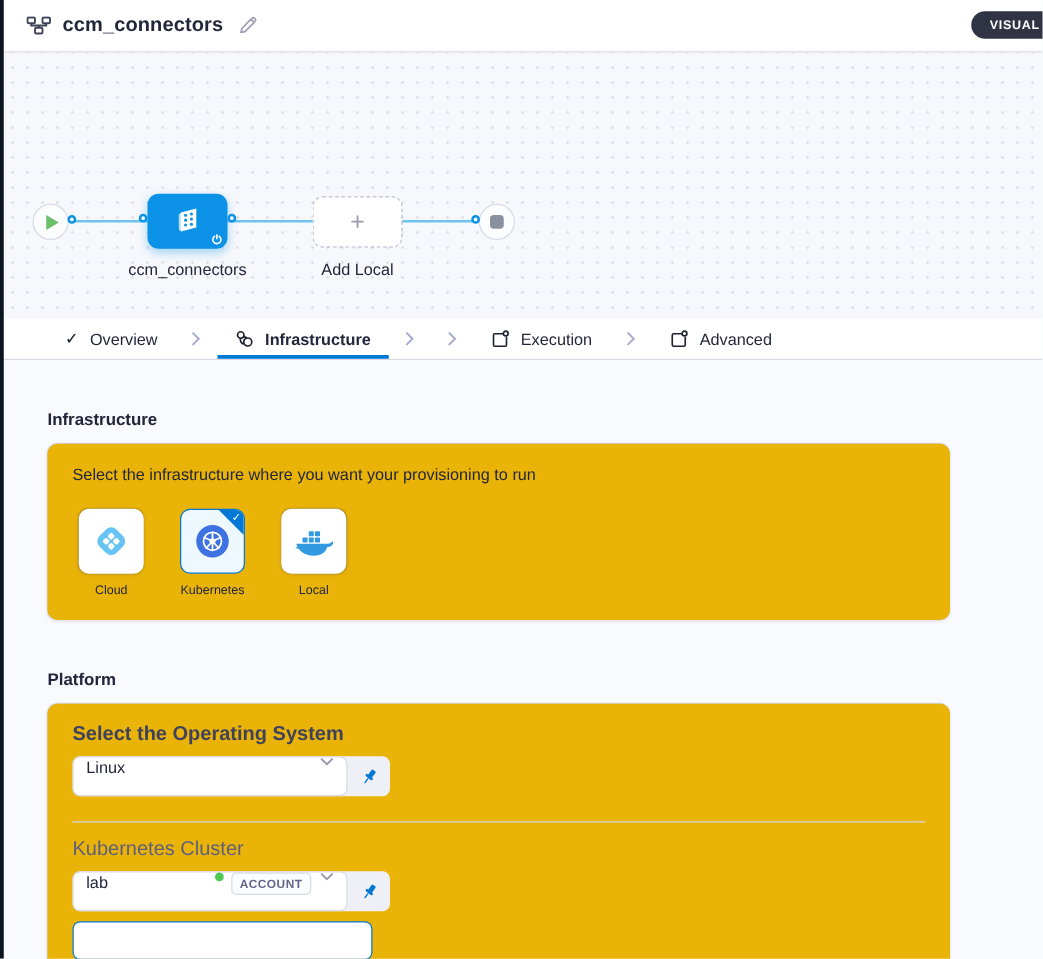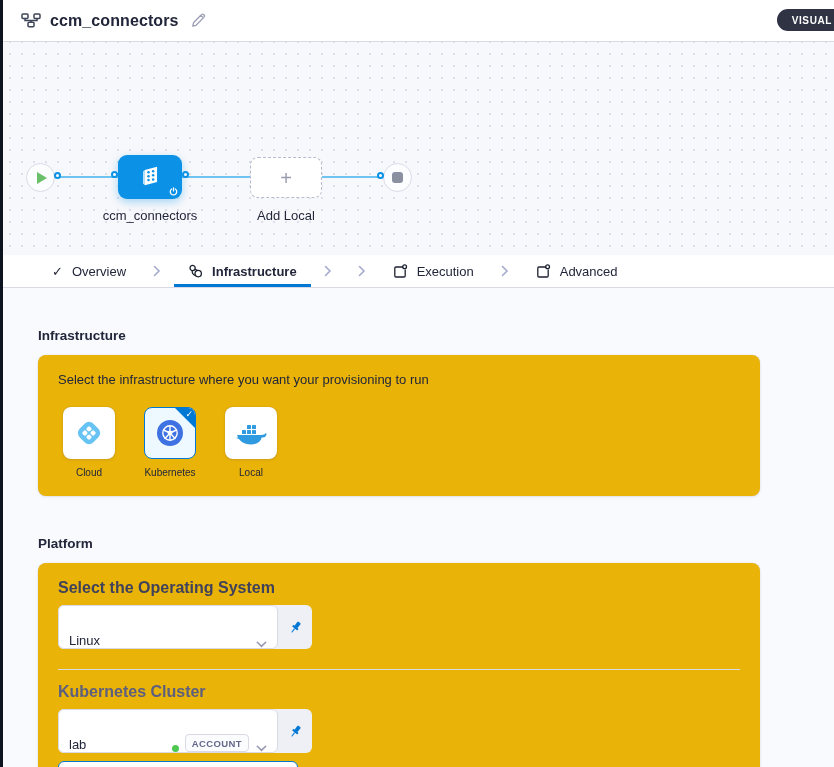--- a/index.html
+++ b/index.html
@@ -118,29 +118,29 @@
   .tile .corner {
     position:absolute; top:0; right:0; width:0; height:0;
     border-top:20px solid #0278d5; border-left:20px solid transparent;
   }
   .tile .corner-check {
     position:absolute; top:1px; right:2px; color:#fff; font-size:9px; font-weight:bold;
   }
   .tile-label { margin-top:8px; font-size:10px; color:#22263a; text-align:center; white-space:nowrap; }
 
   .field-label { font-size:16px; color:#3f425a; font-weight:bold; }
-  .field-label.soft { color:#5c5f7e; font-weight:bold; }
+  .field-label.soft { color:#5c5f7e; font-weight:normal; }
 
   .control-group {
     display:inline-flex; align-items:stretch; margin-top:8px;
     background:#eef0f6; border-radius:6px;
   }
   .select-field {
-    width:220px; height:44px; background:#fff; border:1px solid #d9dae5; border-radius:6px;
-    display:flex; align-items:flex-end; padding:0 10px; font-size:13px; color:#22263a; cursor:pointer;
+    width:220px; height:32px; background:#fff; border:1px solid #d9dae5; border-radius:6px;
+    display:flex; align-items:flex-start; padding:0 10px; font-size:13px; color:#22263a; cursor:pointer;
   }
   .select-field .grow { flex:1; }
   .pin-btn { width:34px; display:flex; align-items:center; justify-content:center; cursor:pointer; }
 
   .badge-account {
     font-size:9.5px; font-weight:bold; letter-spacing:.4px; color:#63678a;
     background:#fbfcfe; border:1px solid #d9dae5; border-radius:4px; padding:2.5px 6px;
     margin:0 7px 0 6px;
   }
   .dot-green { width:7px; height:7px; border-radius:50%; background:#4dc952; }

